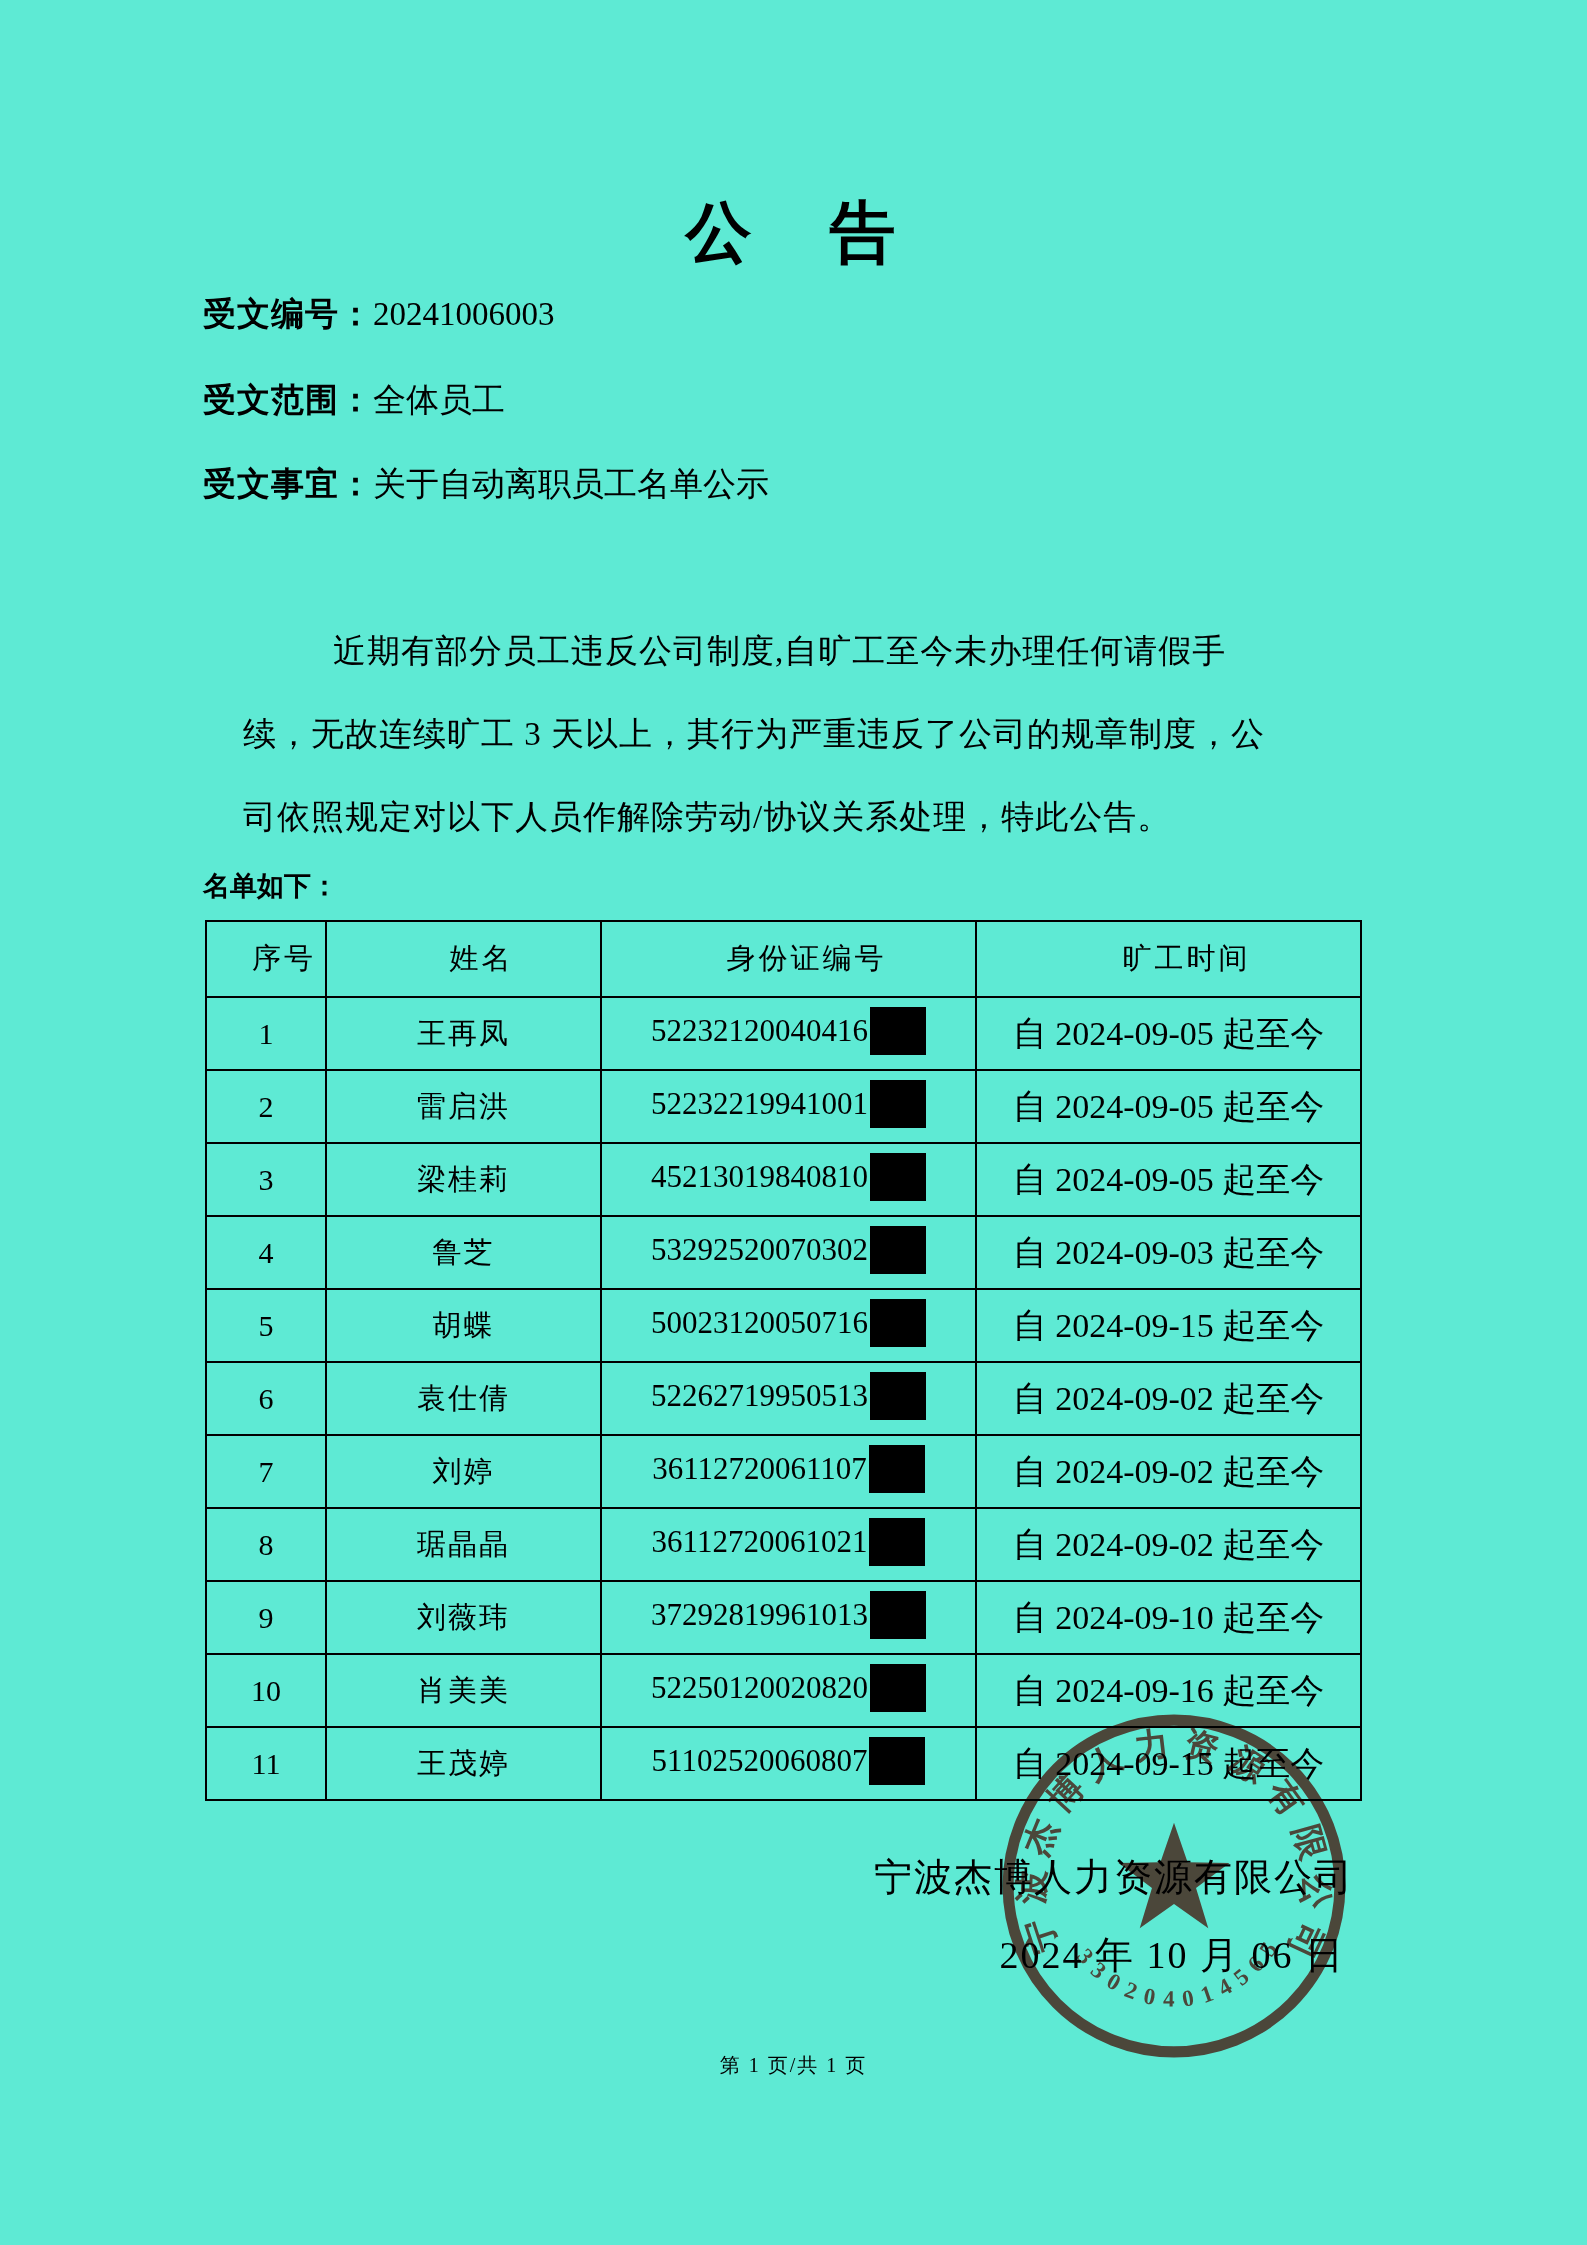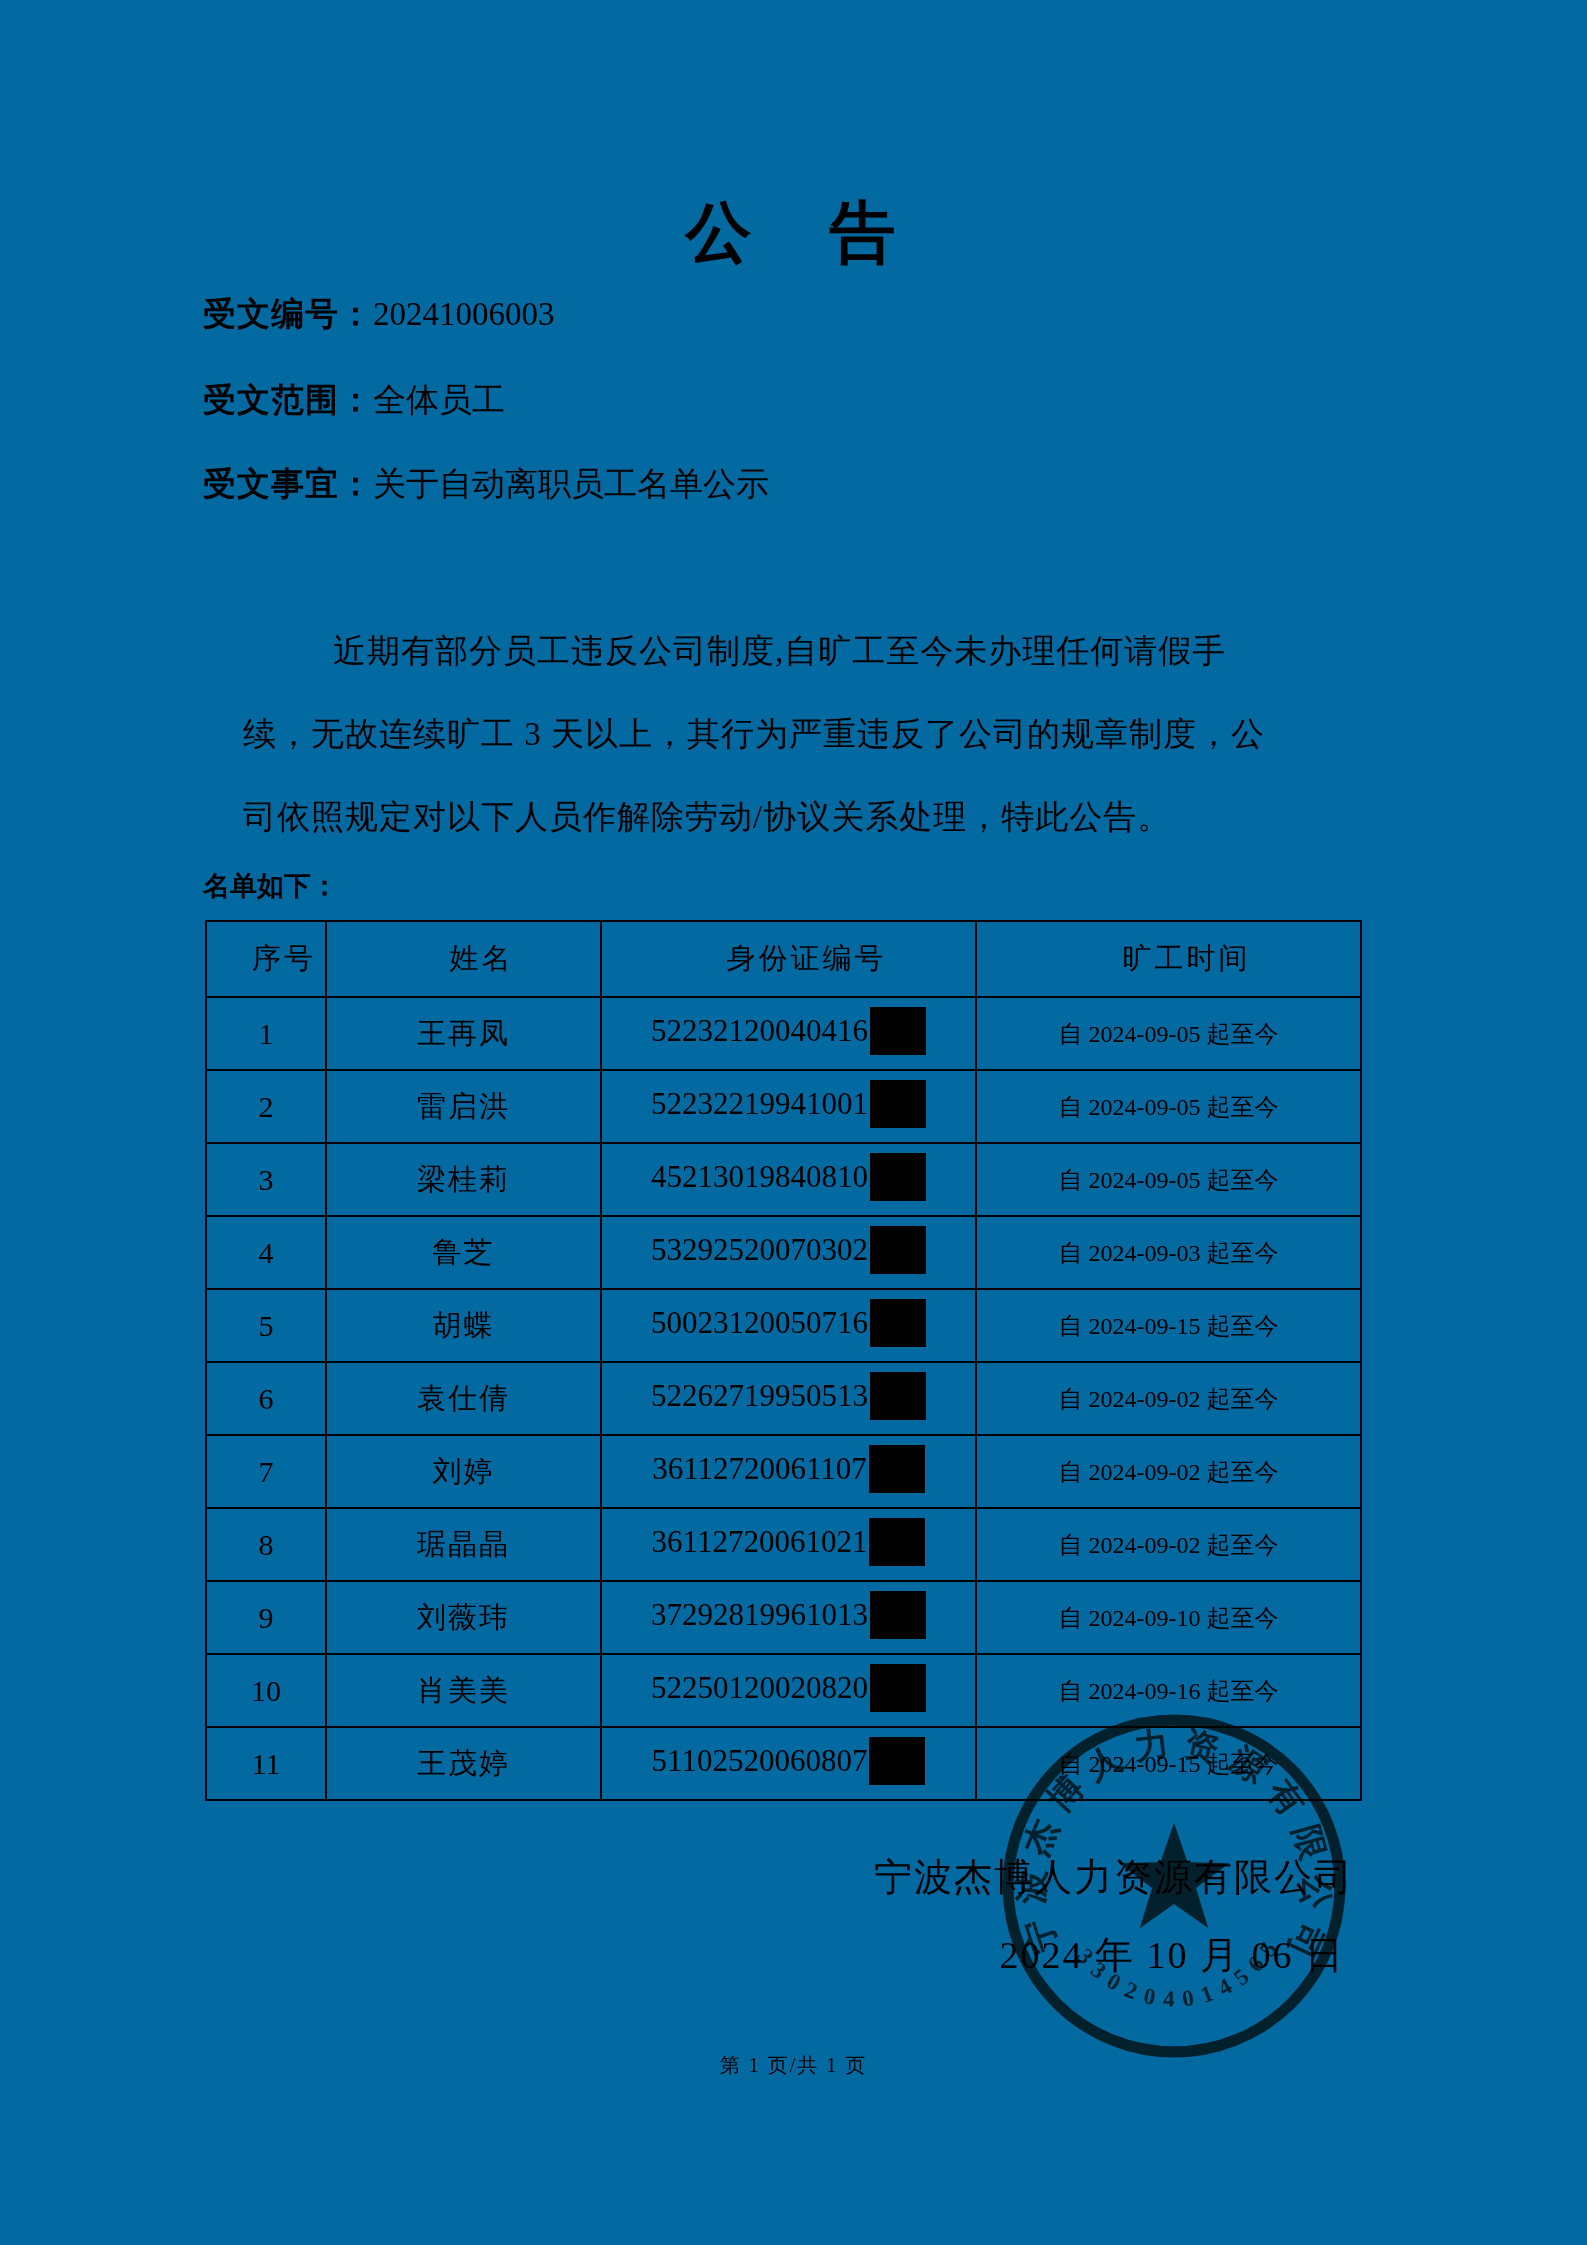--- a/index.html
+++ b/index.html
@@ -1,19 +1,19 @@
 <!DOCTYPE html>
 <html><head>
 <meta charset="utf-8">
 <style>
   html,body{margin:0;padding:0;background:#ffffff;}
   .page{
     position:relative;
     width:1587px;height:2245px;
-    background:#0369a1;
+    background:#5eead4;
     font-family:"Liberation Serif","DejaVu Serif",serif;
     color:#000;
     overflow:hidden;
   }
   .title{
     position:absolute;top:188px;left:0;width:100%;
     text-align:center;font-size:66px;font-weight:700;
     letter-spacing:6px;
   }
   .field{
@@ -43,21 +43,21 @@
   table.roster col.c4{width:385px}
   table.roster th,table.roster td{
     border:2px solid #000;text-align:center;vertical-align:middle;
     padding:0;font-weight:400;
   }
   table.roster thead th{height:74px;font-size:29px;letter-spacing:3px;padding-left:36px;}
   table.roster tbody td{height:71px;}
   td.no-cell{font-size:30px;}
   td.name-cell{font-size:29px;font-weight:700;letter-spacing:2px;}
   td.id-cell{font-size:31px;letter-spacing:0px;white-space:nowrap;}
-  td.absence-cell{font-size:24px;font-weight:700;white-space:nowrap;}
+  td.absence-cell{font-size:34px;font-weight:700;white-space:nowrap;}
   .redact{
     display:inline-block;width:56px;height:48px;background:#000;
     vertical-align:middle;margin-left:2px;margin-top:-6px;
   }
   .sign-company{
     position:absolute;top:1852px;right:233px;
     font-size:38px;letter-spacing:2px;white-space:nowrap;
   }
   .sign-date{
     position:absolute;top:1930px;right:242px;

